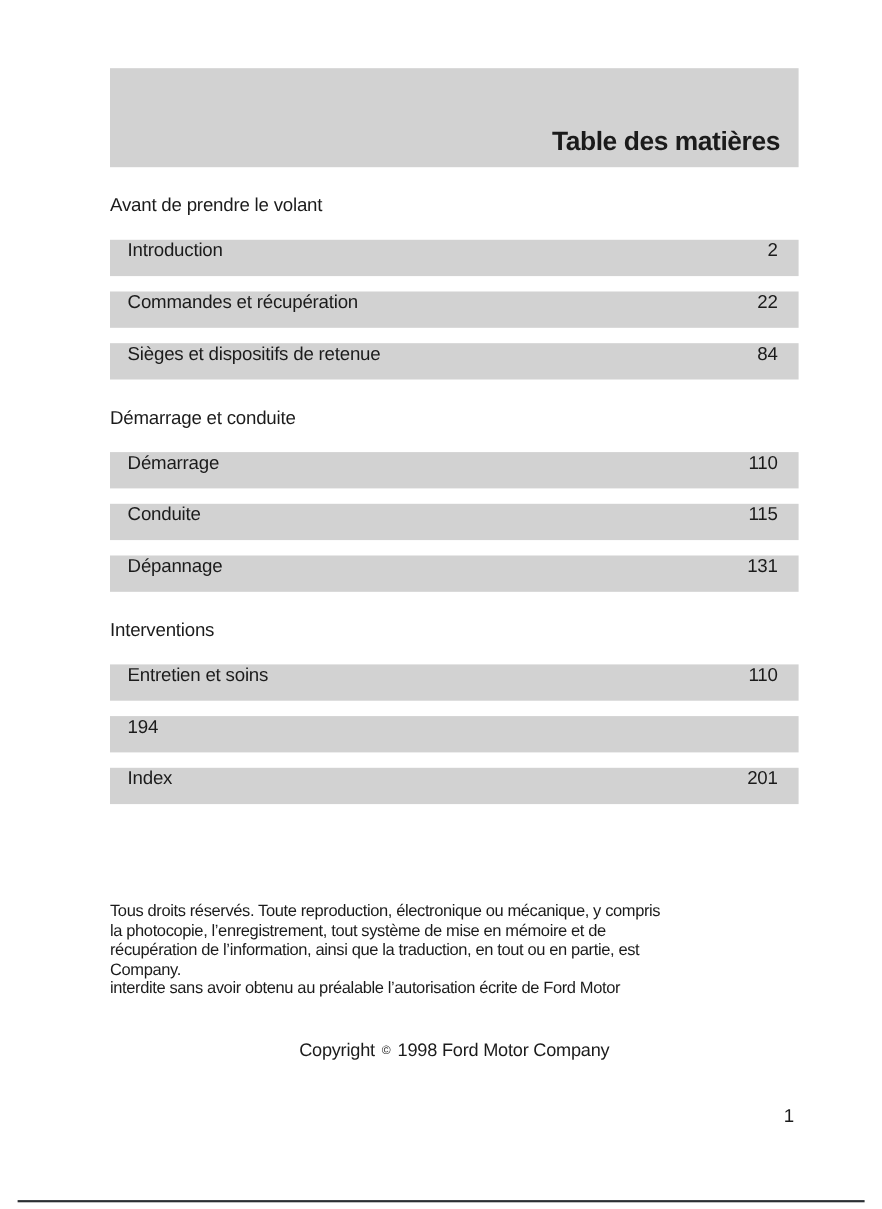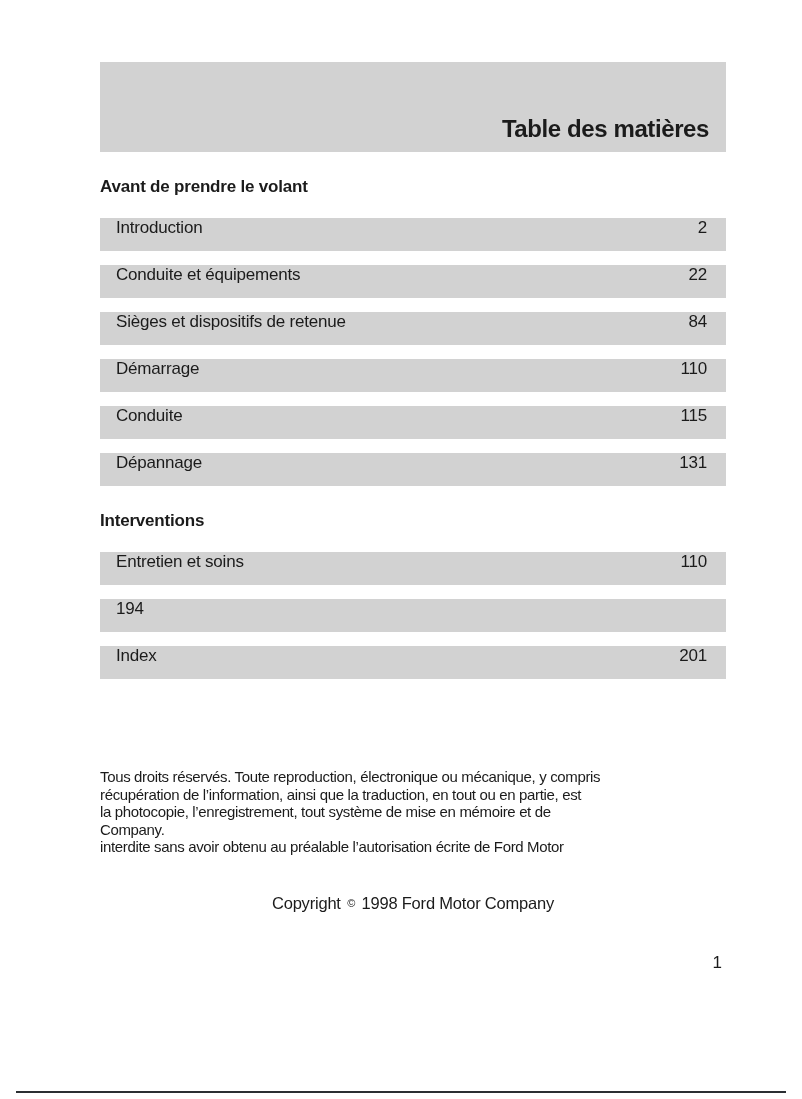--- a/index.html
+++ b/index.html
@@ -32,21 +32,21 @@
     justify-content: flex-end;
     padding: 0 17px 9px 0;
   }
   .toc-title {
     font-size: 24px;
     font-weight: 700;
     letter-spacing: -0.4px;
   }
   .group-title {
     font-size: 17px;
-    font-weight: 700;
+    font-weight: 400;
     letter-spacing: -0.2px;
     line-height: 20px;
     margin: 25px 0 21px 0;
   }
   .toc-group:first-of-type .group-title {
     margin-top: 17px;
   }
   .toc-row {
     height: 33px;
     background: #d2d2d2;
@@ -105,30 +105,31 @@
     <span class="toc-title">Table des matières</span>
   </div>
 
   <div class="toc-group">
     <h2 class="group-title">Avant de prendre le volant</h2>
     <div class="toc-row">
       <span class="entry-label">Introduction</span>
       <span class="entry-page">2</span>
     </div>
     <div class="toc-row">
-      <span class="entry-label">Conduite et équipements</span>
+      <span class="entry-label">Commandes et récupération</span>
       <span class="entry-page">22</span>
     </div>
     <div class="toc-row">
       <span class="entry-label">Sièges et dispositifs de retenue</span>
       <span class="entry-page">84</span>
     </div>
   </div>
 
   <div class="toc-group">
+    <h2 class="group-title">Démarrage et conduite</h2>
     <div class="toc-row">
       <span class="entry-label">Démarrage</span>
       <span class="entry-page">110</span>
     </div>
     <div class="toc-row">
       <span class="entry-label">Conduite</span>
       <span class="entry-page">115</span>
     </div>
     <div class="toc-row">
       <span class="entry-label">Dépannage</span>
@@ -146,22 +147,22 @@
       <span class="entry-page">194</span>
     </div>
     <div class="toc-row">
       <span class="entry-label">Index</span>
       <span class="entry-page">201</span>
     </div>
   </div>
 
   <div class="legal">
     <div class="legal-line">Tous droits réservés. Toute reproduction, électronique ou mécanique, y compris</div>
+    <div class="legal-line">la photocopie, l’enregistrement, tout système de mise en mémoire et de</div>
     <div class="legal-line">récupération de l’information, ainsi que la traduction, en tout ou en partie, est</div>
-    <div class="legal-line">la photocopie, l’enregistrement, tout système de mise en mémoire et de</div>
     <div class="legal-line">Company.</div>
     <div class="legal-line">interdite sans avoir obtenu au préalable l’autorisation écrite de Ford Motor</div>
   </div>
 
   <div class="copyright-line">
     <span>Copyright</span>
     <span class="copyright-symbol">©</span>
     <span>1998 Ford Motor Company</span>
   </div>
 

